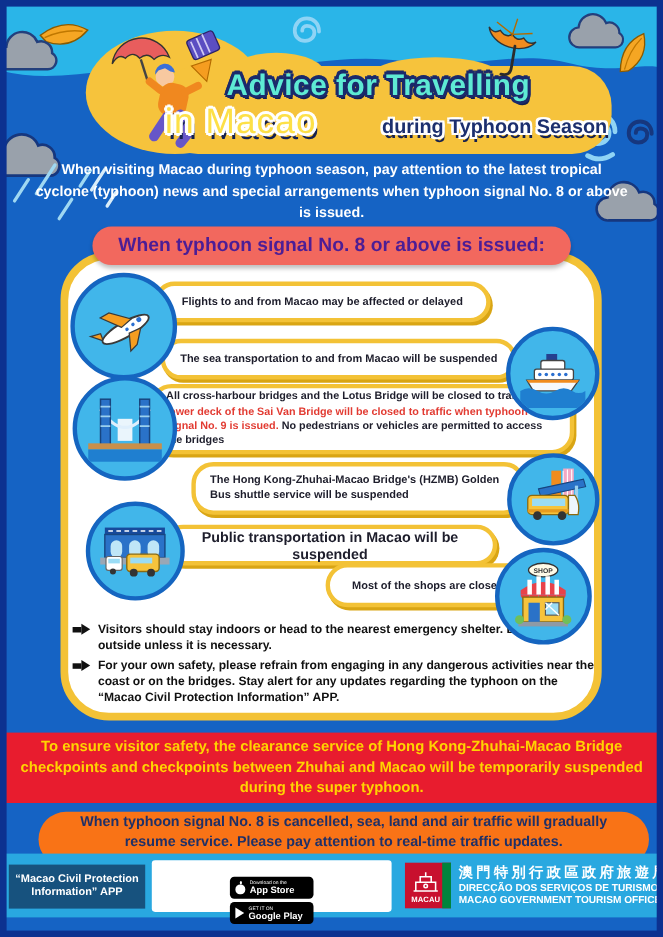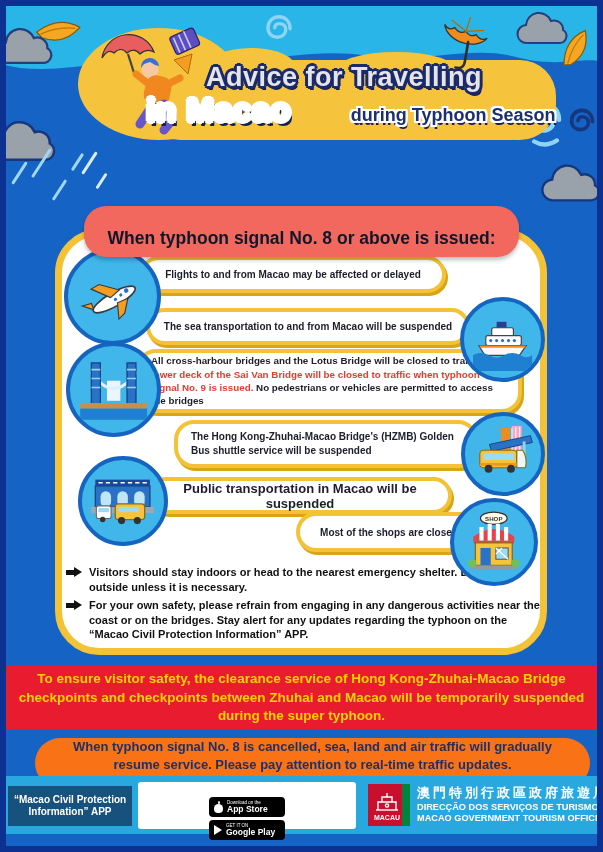--- a/index.html
+++ b/index.html
@@ -16,27 +16,27 @@
   .rain.w{background:#d9edf9;}
 
   
   .title-badge{position:absolute; left:86px; top:28px; width:470px; height:114px; z-index:5;}
   .blob-left{position:absolute; left:-8px; top:0; width:162px; height:112px; background:#f6c33c; border-radius:50%;}
   .blob-main{position:absolute; left:58px; top:32px; width:412px; height:80px; background:#f6c33c; border-radius:36px;}
   .blob-bump1{position:absolute; left:120px; top:20px; width:90px; height:40px; background:#f6c33c; border-radius:50%;}
   .blob-bump2{position:absolute; left:250px; top:24px; width:120px; height:36px; background:#f6c33c; border-radius:50%;}
   .title-line1{
     position:absolute; left:88px; top:34px; width:340px; text-align:center;
-    font-size:27px; font-weight:800; letter-spacing:.5px; color:#e5e5e5;
+    font-size:27px; font-weight:800; letter-spacing:.5px; color:#5eead4;
     text-shadow:-2px -2px 0 #1b2a6b,2px -2px 0 #1b2a6b,-2px 2px 0 #1b2a6b,2px 2px 0 #1b2a6b,
       0 -3px 0 #1b2a6b,0 3px 0 #1b2a6b,-3px 0 0 #1b2a6b,3px 0 0 #1b2a6b,2px 4px 0 #14204f;
   }
   .title-line2{position:absolute; left:60px; top:64px; width:410px; text-align:center; white-space:nowrap;}
   .title-macao{
-    font-size:32px; font-weight:700; color:#ffffff; letter-spacing:1px;
+    font-size:32px; font-weight:400; color:#fde047; letter-spacing:1px;
     text-shadow:-2px -2px 0 #fff,2px -2px 0 #fff,-2px 2px 0 #fff,2px 2px 0 #fff,
       0 -3px 0 #fff,0 3px 0 #fff,-3px 0 0 #fff,3px 0 0 #fff,3px 5px 0 #14204f;
     margin-top:24px;
   }
   .title-during{
     font-size:18px; font-weight:800; color:#1c2f6e; margin-left:10px;
     text-shadow:-2px -2px 0 #fff,2px -2px 0 #fff,-2px 2px 0 #fff,2px 2px 0 #fff,
       0 -2px 0 #fff,0 2px 0 #fff,-2px 0 0 #fff,2px 0 0 #fff,2px 4px 0 #14204f;
     padding-left:45px;
   }
@@ -45,22 +45,22 @@
 
   
   .intro{
     position:absolute; left:30px; top:144px; width:543px; z-index:3; margin:0;
     text-align:center; color:#ffffff; font-size:13px; font-weight:bold; line-height:1.5;
   }
 
   
   .section-pill{
     position:absolute; top:206px; left:50%; transform:translateX(-50%); z-index:6;
-    background:#f2685e; border-radius:22px; padding:22px 24px 8px; white-space:nowrap;
-    color:#0f172a; font-size:17.5px; font-weight:bold;
+    background:#f2685e; border-radius:22px; padding:6px 24px 8px; white-space:nowrap;
+    color:#4c1d95; font-size:17.5px; font-weight:bold;
     box-shadow:0 3px 4px rgba(0,0,0,.25);
   }
 
   
   .panel{
     position:absolute; left:55px; top:229px; width:492px; height:426px; z-index:3;
     background:#ffffff; border:7px solid #f3c236; border-radius:44px; box-sizing:border-box;
   }
   .icn{
     position:absolute; z-index:5; border-radius:50%;
@@ -226,20 +226,21 @@
 
     <svg class="flip-umbrella" width="56" height="66" viewBox="0 0 52 62">
       <g transform="rotate(18 26 20)">
         <path d="M5 20 A 22 16 0 0 0 47 20 Q 42 25 36 20 Q 31 25 26 20 Q 21 25 15 20 Q 10 25 5 20 Z" fill="#f08c1e" stroke="#333" stroke-width="1.2"></path>
         <path d="M26 22 L26 6 M26 20 L10 14 M26 20 L42 14" stroke="#b36a00" stroke-width="1.2"></path>
       </g>
       <path d="M28 30 L25 48 Q 24 56 16 54" stroke="#2c2c2c" stroke-width="2.4" fill="none" stroke-linecap="round"></path>
     </svg>
   </div>
 
+  <p class="intro">When visiting Macao during typhoon season, pay attention to the latest tropical cyclone (typhoon) news and special arrangements when typhoon signal No. 8 or above is issued.</p>
 
   <div class="section-pill">When typhoon signal No. 8 or above is issued:</div>
 
   <div class="panel"></div>
 
   <div class="icn icn-plane">
     <svg viewBox="0 0 64 64">
       <g transform="rotate(-30 32 32)">
         <path d="M12 34 L5 26 L13 28 Z" fill="#f59d20" stroke="#3a3a3a" stroke-width="1"></path>
         <ellipse cx="32" cy="35" rx="21" ry="6" fill="#ffffff" stroke="#3a3a3a" stroke-width="1.5"></ellipse>

